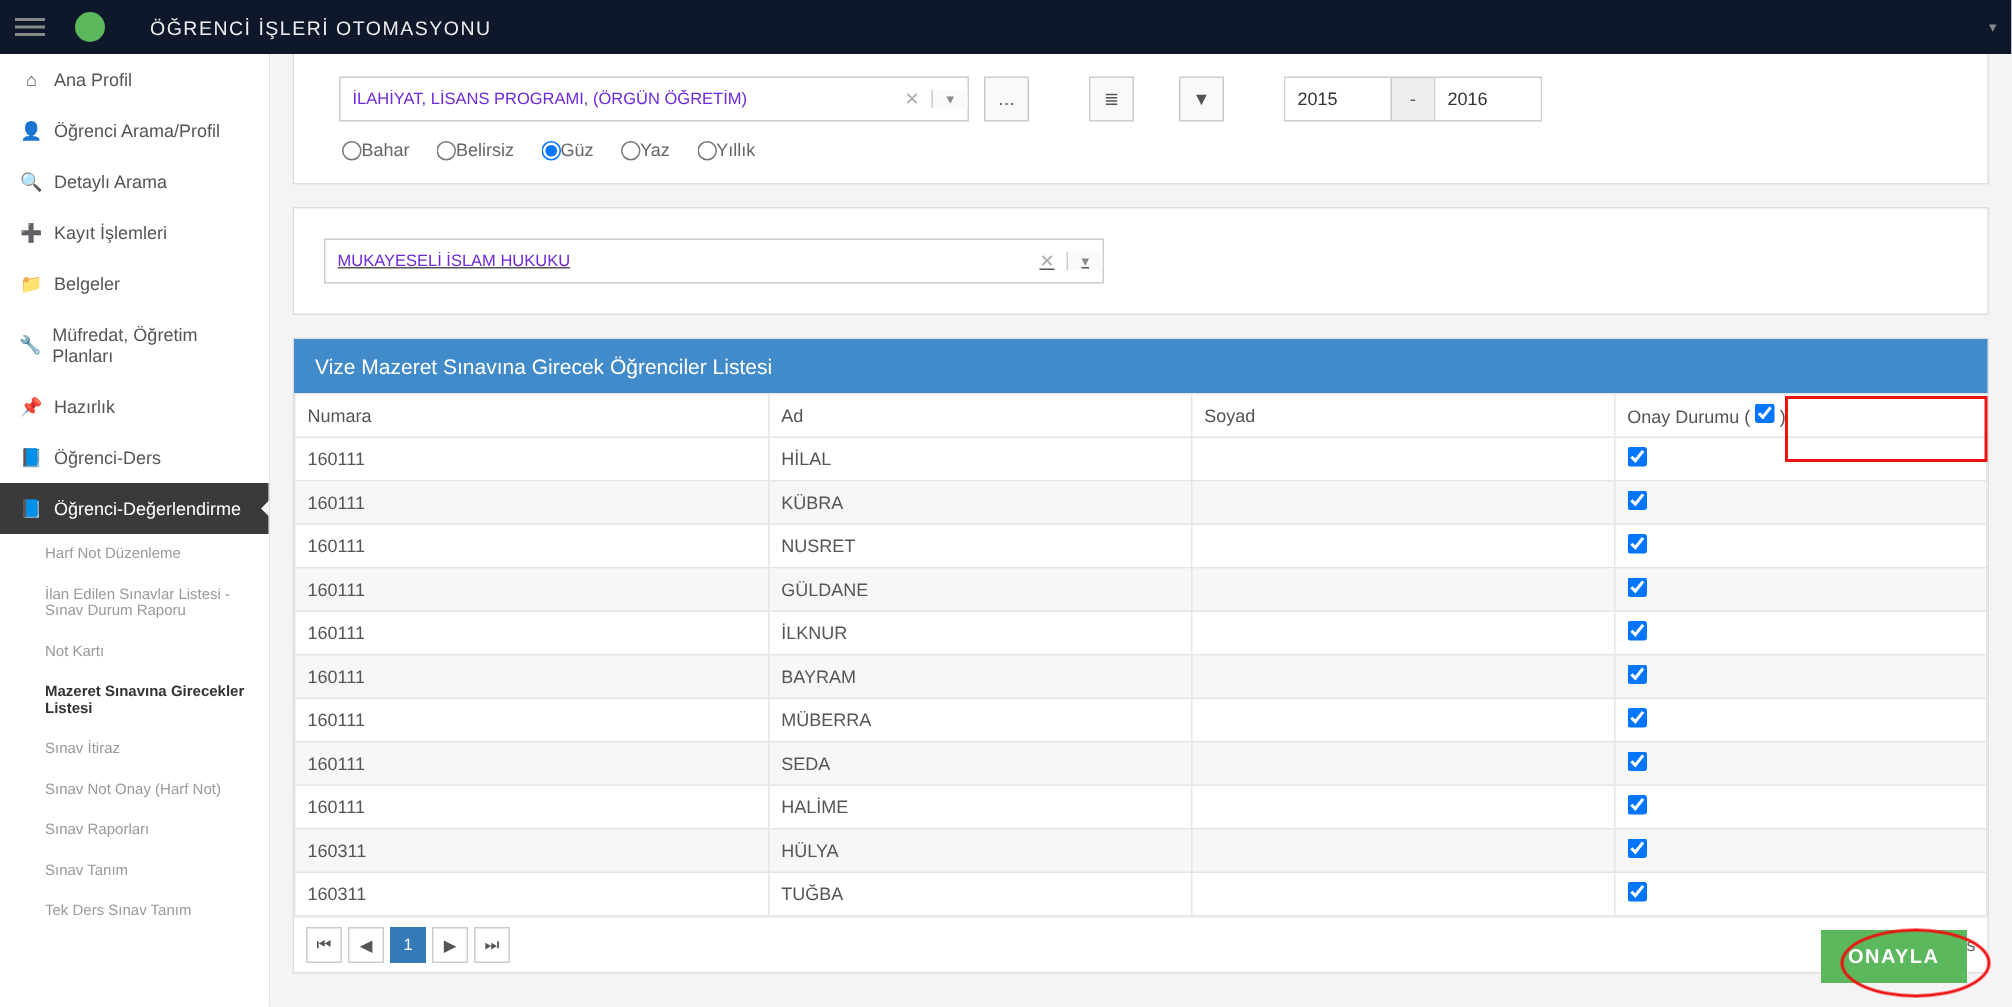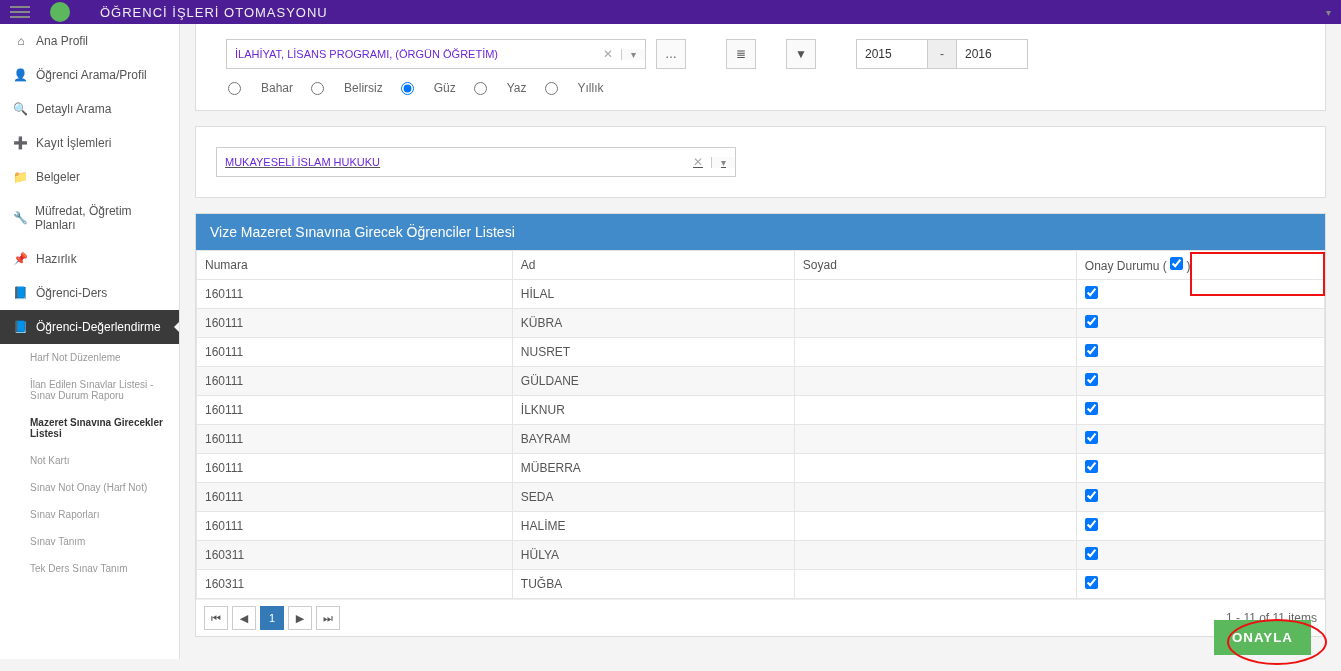--- a/index.html
+++ b/index.html
@@ -1,19 +1,19 @@
 <!DOCTYPE html>
 <html><head>
   <meta charset="utf-8">
   <style>
     * { box-sizing: border-box; margin: 0; padding: 0; }
     body { font-family: Arial, sans-serif; font-size: 12px; background: #f4f4f4; color: #555; }
 
     .topbar {
-      background: #4c1d95; height: 24px; display: flex; align-items: center; padding: 0 10px;
+      background: #0f172a; height: 36px; display: flex; align-items: center; padding: 0 10px;
       color: #fff;
     }
     .menu-toggle {
       width: 30px; height: 30px; display: flex; flex-direction: column;
       justify-content: center; gap: 3px; margin-right: 10px; cursor: pointer;
     }
     .menu-toggle span { height: 2px; background: #888; width: 20px; }
     .logo { width: 20px; height: 20px; border-radius: 50%; background: #5cb85c; margin-right: 30px; }
     .topbar-title { font-size: 13px; letter-spacing: 1px; color:#eee;}
     .topbar-caret { margin-left:auto; color:#888; font-size:10px;}
@@ -59,21 +59,21 @@
       width:30px; height:30px; border:1px solid #ccc; background:#fafafa;
       display:flex; align-items:center; justify-content:center; cursor:pointer; color:#555;
     }
     .yearbox { display:flex; align-items:center; border:1px solid #ccc; height:30px; }
     .yearbox input {
       width:70px; border:none; padding:0 8px; height:100%; font-size:12px; outline:none; color:#333;
     }
     .yearbox .dash { width:30px; text-align:center; border-left:1px solid #ccc; border-right:1px solid #ccc; background:#eee; height:100%; line-height:28px;}
 
     .radiorow { display:flex; gap:18px; margin-top:12px; padding-left:2px;}
-    .radiorow label { display:flex; align-items:center; gap:20px; color:#666; font-size:12px;}
+    .radiorow label { display:flex; align-items:center; gap:0; color:#666; font-size:12px;}
     .radiorow input { margin:0; }
 
     .course-panel { padding: 20px; text-decoration: underline; }
     .course-combo { max-width: 520px; }
 
     .blueheader {
       background:#428bca; color:#fff; padding: 10px 14px; font-size:14px;
     }
 
     table.grid { width:100%; border-collapse: collapse; }
@@ -158,22 +158,23 @@
         <span class="side-icon">📘</span>
         <span>Öğrenci-Ders</span>
       </div>
       <div class="side-link active">
         <span class="side-icon">📘</span>
         <span>Öğrenci-Değerlendirme</span>
       </div>
       <div class="sublinks">
         <div class="sub-link">Harf Not Düzenleme</div>
         <div class="sub-link">İlan Edilen Sınavlar Listesi - Sınav Durum Raporu</div>
+        <div class="sub-link">Not Kartı</div>
         <div class="sub-link active">Mazeret Sınavına Girecekler Listesi</div>
-        <div class="sub-link">Not Kartı</div>
+        <div class="sub-link">Sınav İtiraz</div>
         <div class="sub-link">Sınav Not Onay (Harf Not)</div>
         <div class="sub-link">Sınav Raporları</div>
         <div class="sub-link">Sınav Tanım</div>
         <div class="sub-link">Tek Ders Sınav Tanım</div>
       </div>
     </div>
 
   <div class="main">
 
     <div class="panel panel-top">

